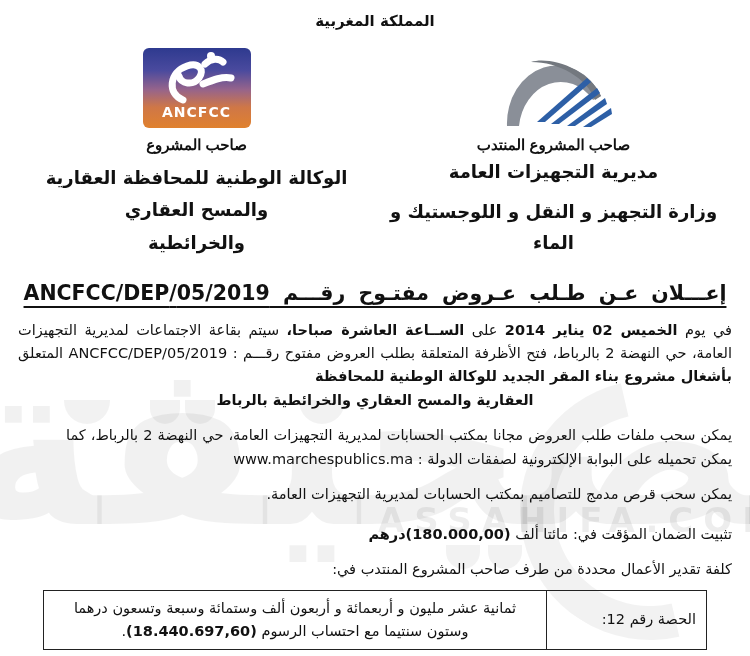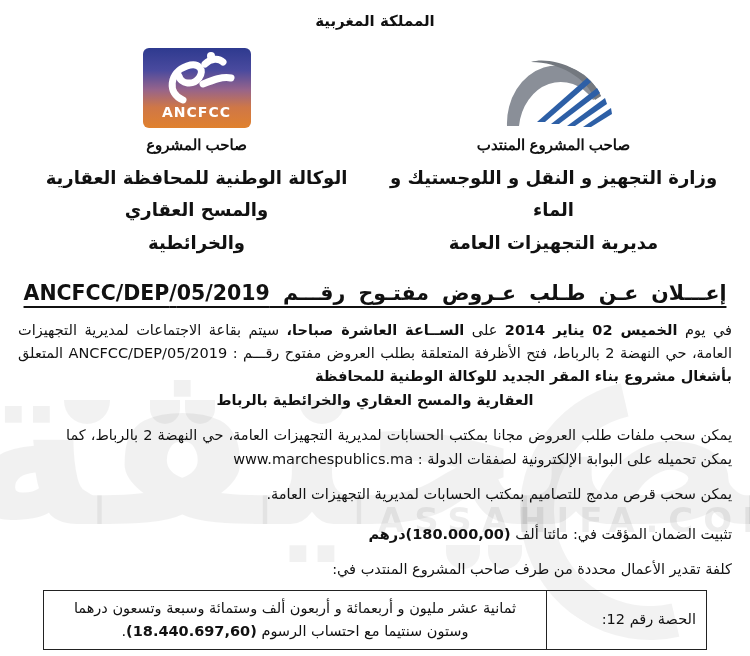--- a/index.html
+++ b/index.html
@@ -83,22 +83,22 @@
           <path d="M122 48 C110 20 70 8 52 14 C80 14 108 30 116 52 Z" fill="#73787f"></path>
           <g fill="#2d5fa6">
             <polygon points="58,74 108,30 112,34 66,74"></polygon>
             <polygon points="72,76 118,40 121,45 80,76"></polygon>
             <polygon points="88,78 126,50 128,56 96,78"></polygon>
             <polygon points="104,79 132,60 133,66 112,79"></polygon>
           </g>
         </svg>
       </div>
       <div class="role">صاحب المشروع المنتدب</div>
+      <div class="org" style="margin-top:2px;">مديرية التجهيزات العامة</div>
       <div class="org">وزارة التجهيز و النقل و اللوجستيك و الماء</div>
-      <div class="org" style="margin-top:2px;">مديرية التجهيزات العامة</div>
     </div>
 
     <div class="party">
       <div class="logo-box">
         <div class="ancfcc-logo">
           <svg class="cal" width="88" height="58" viewBox="0 0 88 58">
             <g stroke="#ffffff" stroke-width="7" fill="none" stroke-linecap="round">
               <path d="M30 50 C14 44 16 22 34 16 C46 12 52 20 46 28 C40 36 28 34 26 26"></path>
               <path d="M50 34 C60 30 70 26 78 28"></path>
               <path d="M52 14 C58 8 66 8 70 12"></path>

